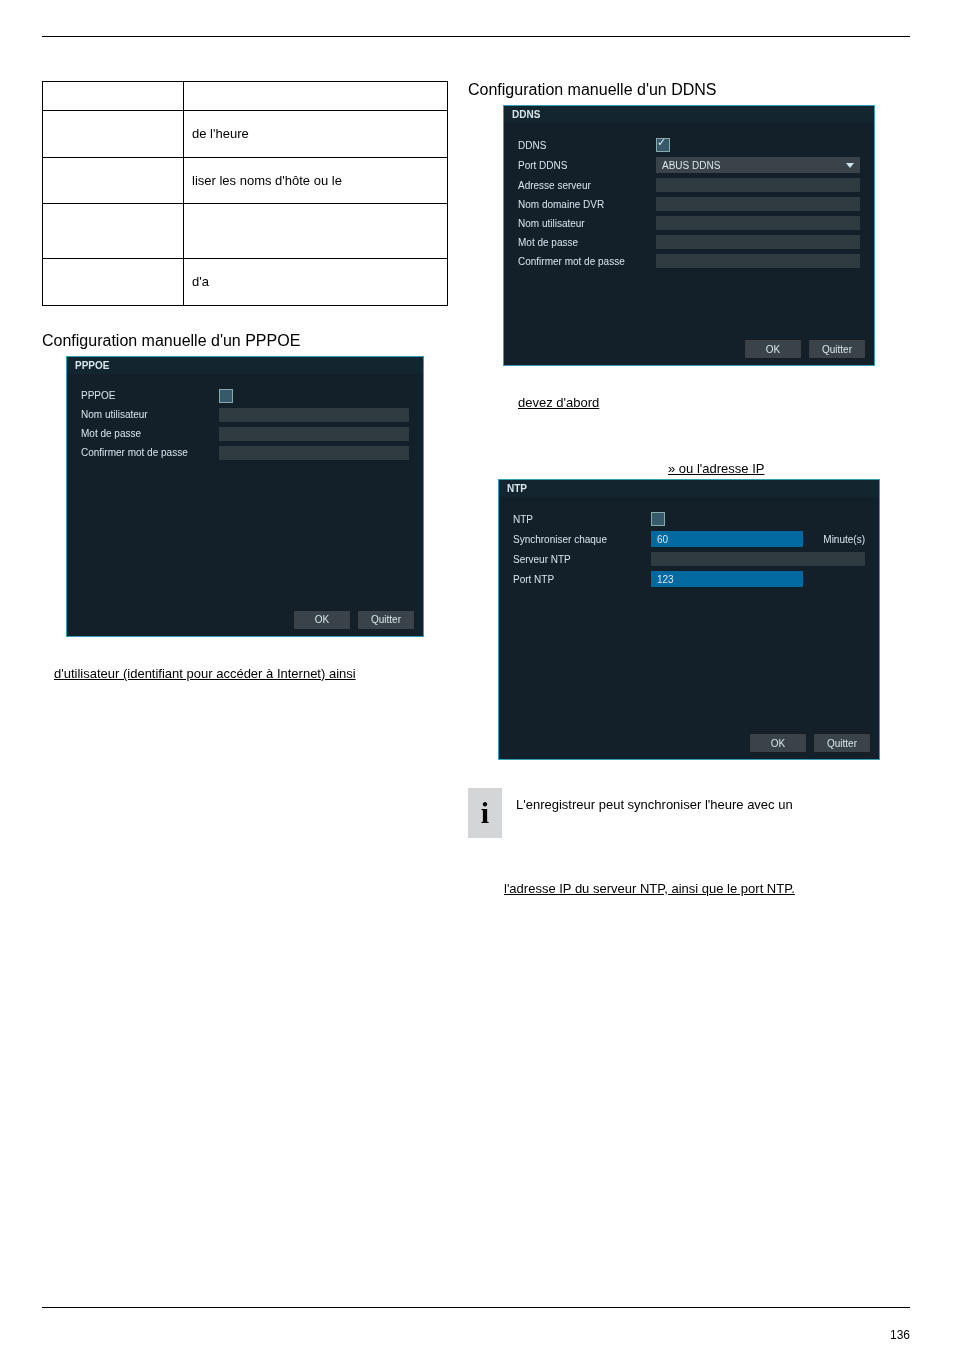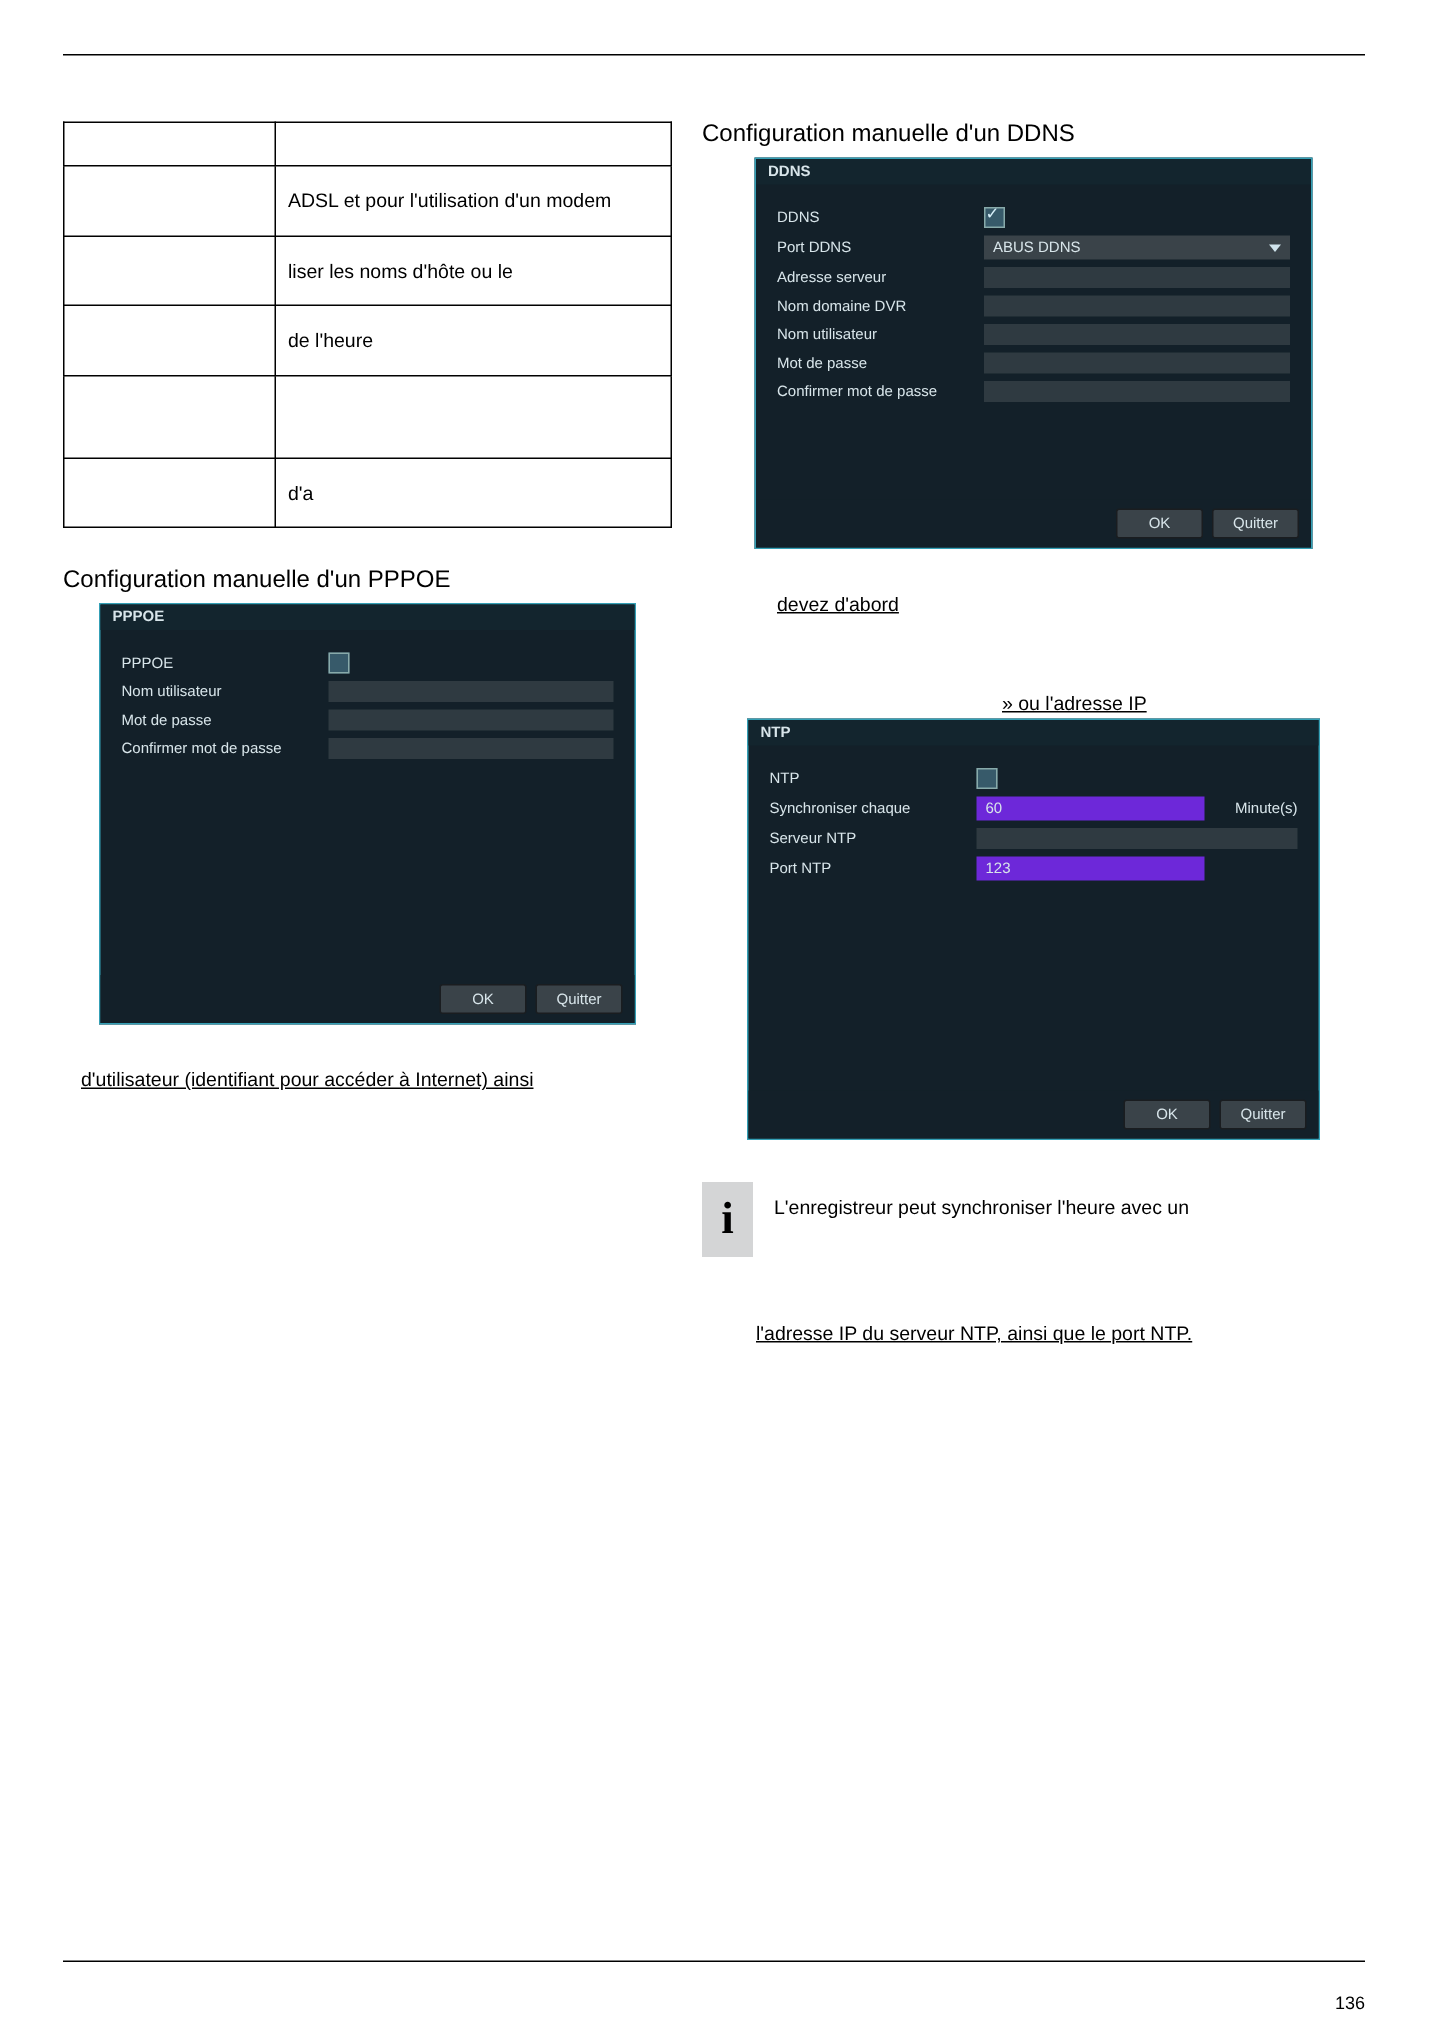--- a/index.html
+++ b/index.html
@@ -37,21 +37,21 @@
   .dlg{width:382px;color:#d8e5ea;font-size:10px;border:1px solid var(--accent);margin:2px auto 28px auto;background:var(--dialog-bg);}
   .dlg-title{background:var(--dialog-title);padding:3px 8px;font-weight:bold;}
   .dlg-body{padding:10px 14px 10px 14px;min-height:160px;}
   .row{display:flex;align-items:center;margin:5px 0;gap:8px;}
   .row .lab{width:130px;}
   .ck{width:12px;height:12px;border:1px solid #8aa;background:#375a6a;display:inline-block;position:relative;}
   .ck.on::after{content:"✓";position:absolute;top:-3px;left:0;font-size:11px;color:#d8f1fa;}
   .tx{flex:1;height:14px;background:var(--field-bg);}
   .sel{flex:1;height:16px;background:var(--btn-bg);display:flex;align-items:center;justify-content:space-between;padding:0 6px;color:#d8e5ea;}
   .sel-arrow{width:0;height:0;border-left:4px solid transparent;border-right:4px solid transparent;border-top:5px solid #cfe3ec;align-self:center;}
-  .numbox{width:140px;height:16px;background:#6d28d9;color:#d8e5ea;padding:0 6px;display:flex;align-items:center;}
+  .numbox{width:140px;height:16px;background:#0369a1;color:#d8e5ea;padding:0 6px;display:flex;align-items:center;}
   .unit{margin-left:auto;color:#d8e5ea;}
   .dlg-foot{display:flex;justify-content:flex-end;gap:6px;padding:6px 8px;background:var(--dialog-bg);}
   .btn{min-width:56px;height:18px;background:var(--btn-bg);border:1px solid var(--btn-br);color:#d8e5ea;font-size:10px;display:flex;align-items:center;justify-content:center;border-radius:2px;}
 
   .infobox{display:flex;align-items:flex-start;gap:14px;margin:20px 0;}
   .infobox .iico{width:34px;height:50px;background:#d4d5d6;display:flex;align-items:center;justify-content:center;}
   .infobox .iico span{font-family:Georgia,'Times New Roman',serif;font-weight:bold;font-size:30px;color:#000;}
   .infobox .txt{padding-top:8px;line-height:1.35;}
 
   .pgnum{position:absolute;right:44px;bottom:8px;font-size:12px;}
@@ -67,29 +67,25 @@
     <div class="col colL">
 
       <table class="optab">
         <tbody>
             <tr class="hd">
               <td class="c1"></td>
               <td></td>
             </tr>
         <tr>
               <td class="c1"></td>
-              <td class="c2">ADSL et pour l'utilisation d'un modem</td>
+              <td class="c2">de l'heure</td>
             </tr>
         <tr>
               <td class="c1"></td>
               <td class="c2">liser les noms d'hôte ou le</td>
-            </tr>
-        <tr>
-              <td class="c1"></td>
-              <td class="c2">de l'heure</td>
             </tr>
         <tr>
               <td class="c1"></td>
               <td class="c2" style="height:26px"></td>
             </tr>
         <tr>
               <td class="c1"></td>
               <td class="c2">d'a</td>
             </tr>
       </tbody>

